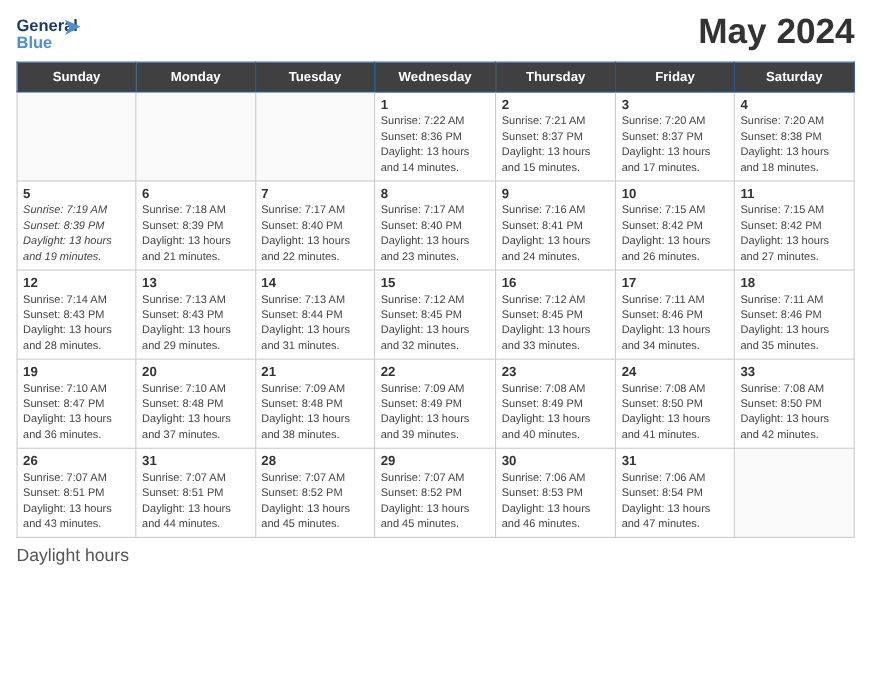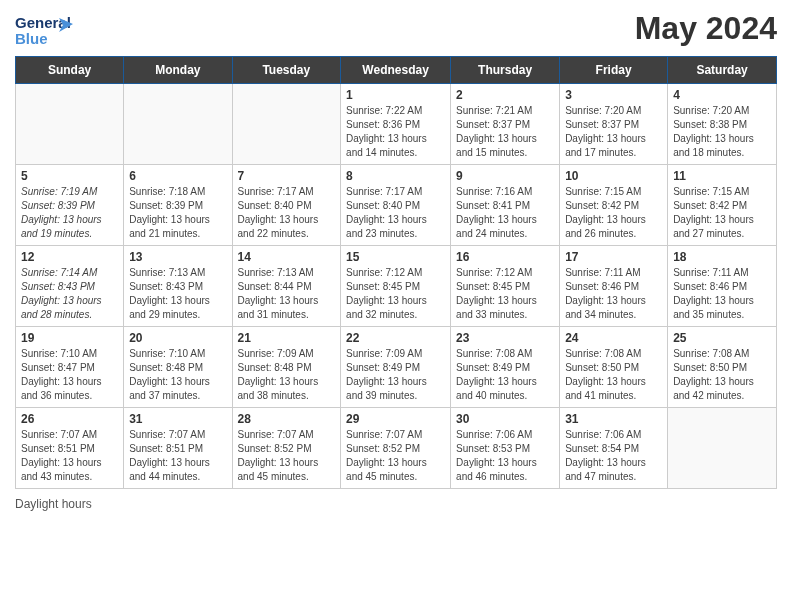--- a/index.html
+++ b/index.html
@@ -65,21 +65,21 @@
     .day-info {
       font-size: 10px;
       color: #444;
       line-height: 1.4;
     }
     .empty-cell {
       background: #f9f9f9;
     }
     .footer {
       margin-top: 8px;
-      font-size: 12px;
+      font-size: 16px;
       color: #555;
       text-align: left;
     }
   </style>
 </head>
 <body>
 
 <div class="header">
   <div class="logo">
       <svg width="60" height="40" viewBox="0 0 60 40">
@@ -175,21 +175,21 @@
         <td>
           <div class="day-number">11</div>
           <div class="day-info" style="white-space: pre-line;">Sunrise: 7:15 AM
 Sunset: 8:42 PM
 Daylight: 13 hours and 27 minutes.</div>
         </td>
       </tr>
       <tr>
         <td>
           <div class="day-number">12</div>
-          <div class="day-info" style="white-space: pre-line; font-style: italic;">Sunrise: 7:14 AM
+          <div class="day-info" style="white-space: pre-line;">Sunrise: 7:14 AM
 Sunset: 8:43 PM
 Daylight: 13 hours and 28 minutes.</div>
         </td>
         <td>
           <div class="day-number">13</div>
           <div class="day-info" style="white-space: pre-line;">Sunrise: 7:13 AM
 Sunset: 8:43 PM
 Daylight: 13 hours and 29 minutes.</div>
         </td>
         <td>
@@ -254,21 +254,21 @@
 Sunset: 8:49 PM
 Daylight: 13 hours and 40 minutes.</div>
         </td>
         <td>
           <div class="day-number">24</div>
           <div class="day-info" style="white-space: pre-line;">Sunrise: 7:08 AM
 Sunset: 8:50 PM
 Daylight: 13 hours and 41 minutes.</div>
         </td>
         <td>
-          <div class="day-number">25</div>
+          <div class="day-number">33</div>
           <div class="day-info" style="white-space: pre-line;">Sunrise: 7:08 AM
 Sunset: 8:50 PM
 Daylight: 13 hours and 42 minutes.</div>
         </td>
       </tr>
       <tr>
         <td>
           <div class="day-number">26</div>
           <div class="day-info" style="white-space: pre-line;">Sunrise: 7:07 AM
 Sunset: 8:51 PM

